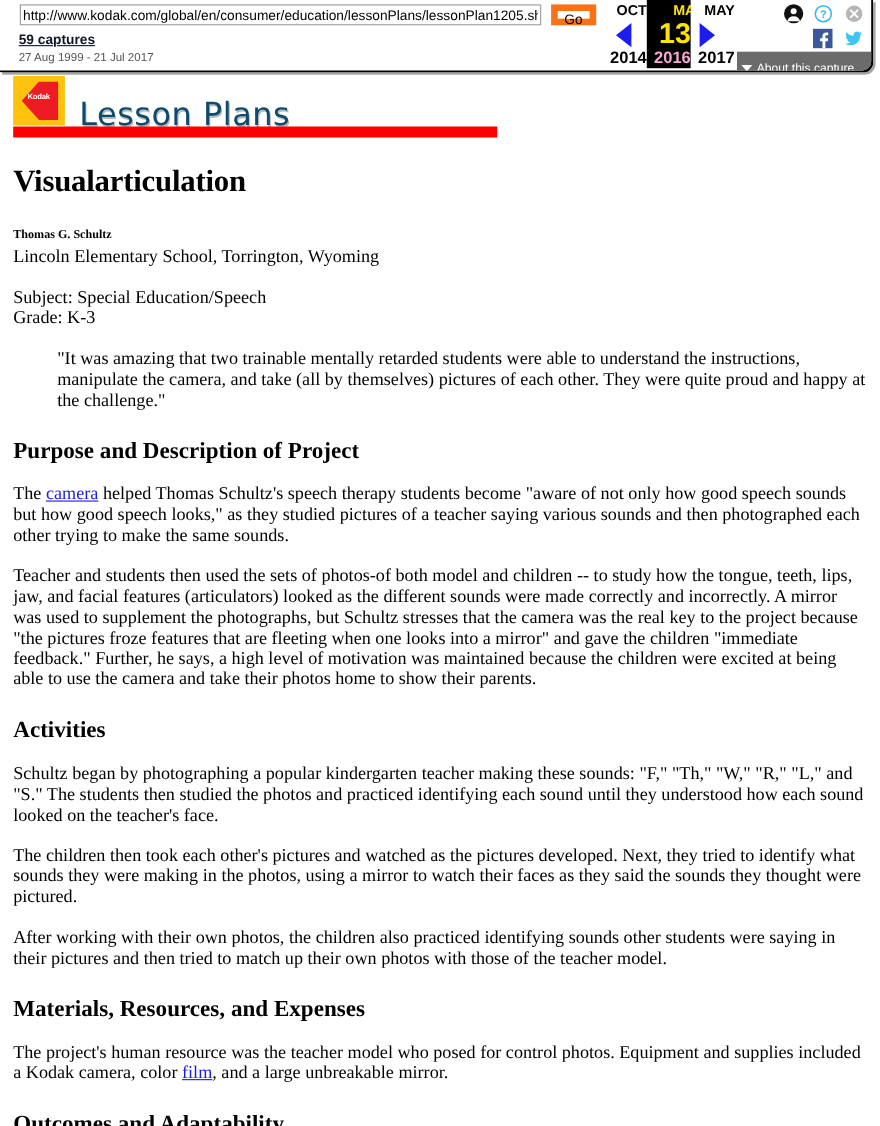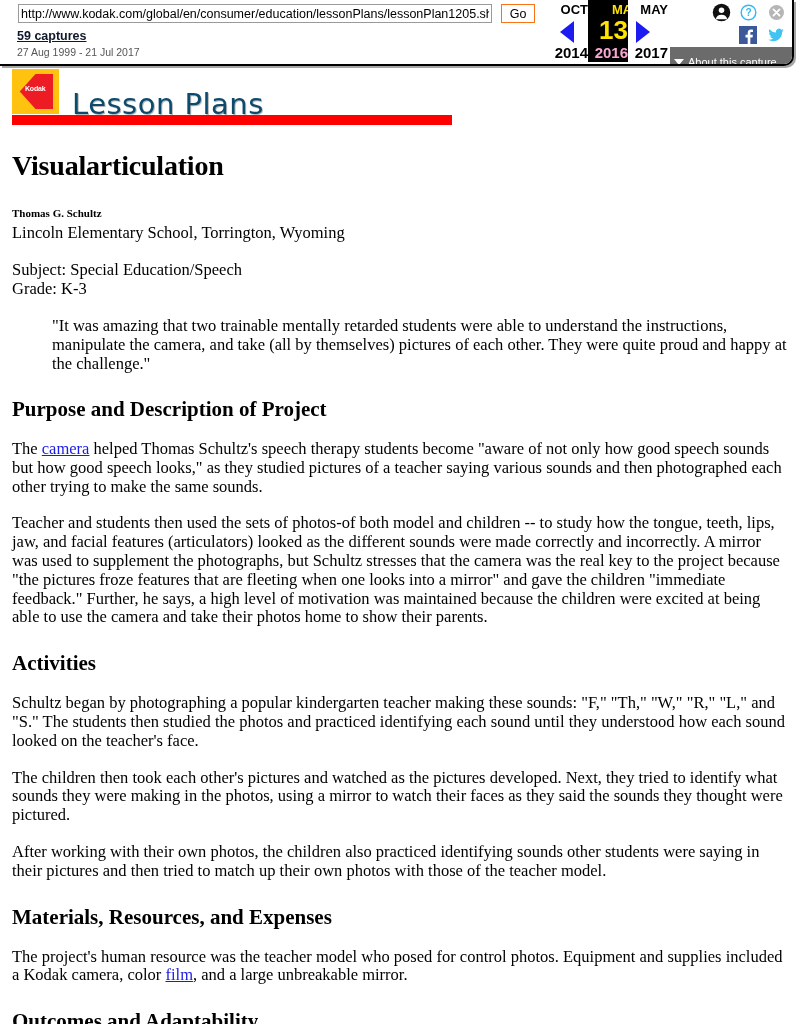--- a/index.html
+++ b/index.html
@@ -48,21 +48,21 @@
     outline: none;
   }
   #wb-go-button {
     margin-left: 9px;
     height: 19px;
     min-width: 34px;
     font-family: "Liberation Sans", "DejaVu Sans", sans-serif;
     font-size: 12.5px;
     line-height: 16px;
     padding: 0 6px;
-    border: 1px solid #f97316;
+    border: 6px solid #f97316;
     background: #ffffff;
     color: #000;
     cursor: pointer;
   }
 
   
   #wb-captures-block {
     position: absolute;
     left: 17px; top: 29px;
   }

